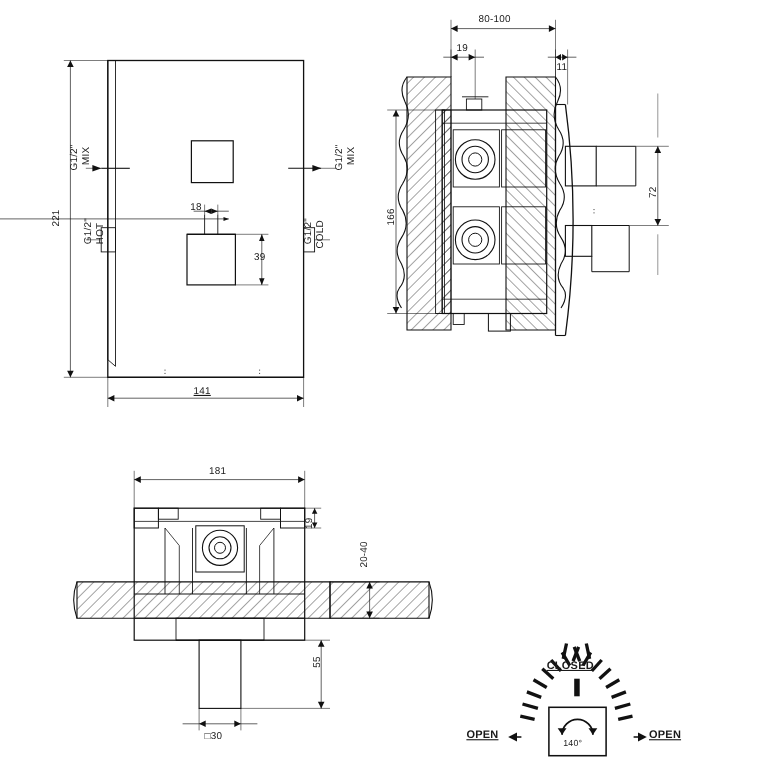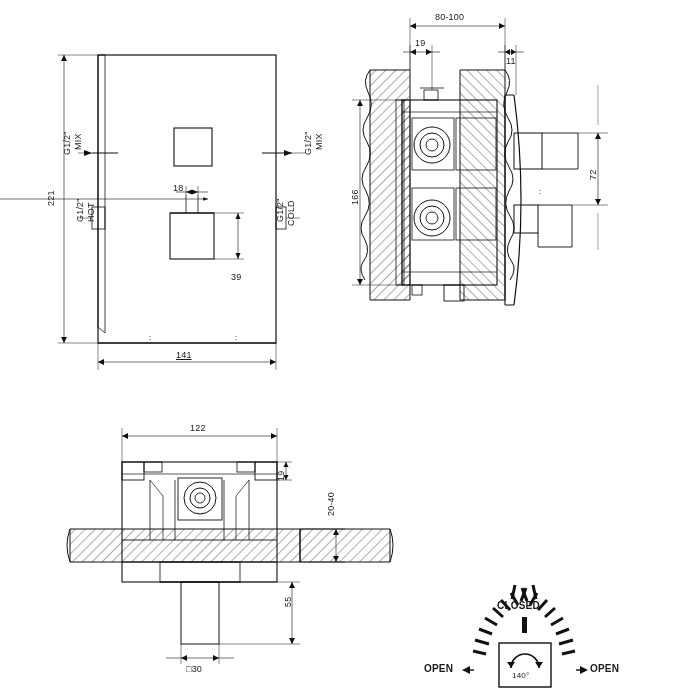--- a/index.html
+++ b/index.html
@@ -14,21 +14,21 @@
   .stage{position:absolute;left:0;top:0;width:700px;height:700px;}
   svg{position:absolute;left:0;top:0;width:700px;height:700px;}
   .lbl{
     position:absolute;
     font-size:9px;
     color:#1a1a1a;
     white-space:nowrap;
     font-family:"Liberation Sans", sans-serif;
     letter-spacing:.2px;
   }
-  .lbl.b{font-weight:bold;}
+  .lbl.b{font-weight:bold;text-decoration:underline;}
   .lbl.big{font-size:10px;}
 </style>
 </head>
 <body>
 
 <div class="stage">
 
 <svg viewBox="0 0 700 700" xmlns="http://www.w3.org/2000/svg">
   <defs>
     <pattern id="hatchR" width="7" height="7" patternTransform="rotate(45)" patternUnits="userSpaceOnUse">
@@ -293,41 +293,41 @@
       <path d="M576 670 l10 0" stroke-width="1.4"></path>
       <path d="M588 670 l-8 -4 l0 8 z" fill="#111" stroke="none"></path>
     </g>
 
   </g>
 </svg>
 
 <div class="lbl" style="left:46px;top:206px;transform:rotate(-90deg);transform-origin:left top;">221</div>
 <div class="lbl" style="left:176px;top:350px;text-decoration:underline;">141</div>
 <div class="lbl" style="left:173px;top:183px;">18</div>
-<div class="lbl" style="left:231px;top:228px;margin-top:44px;">39</div>
+<div class="lbl" style="left:231px;top:228px;">39</div>
 
 <div class="lbl" style="left:62px;top:155px;transform:rotate(-90deg);transform-origin:left top;">G1/2"</div>
 <div class="lbl" style="left:73px;top:150px;transform:rotate(-90deg);transform-origin:left top;">MIX</div>
 
 <div class="lbl" style="left:303px;top:155px;transform:rotate(-90deg);transform-origin:left top;">G1/2"</div>
 <div class="lbl" style="left:314px;top:150px;transform:rotate(-90deg);transform-origin:left top;">MIX</div>
 
 <div class="lbl" style="left:75px;top:222px;transform:rotate(-90deg);transform-origin:left top;">G1/2"</div>
 <div class="lbl" style="left:86px;top:222px;transform:rotate(-90deg);transform-origin:left top;">HOT</div>
 
 <div class="lbl" style="left:275px;top:222px;transform:rotate(-90deg);transform-origin:left top;">G1/2"</div>
 <div class="lbl" style="left:286px;top:226px;transform:rotate(-90deg);transform-origin:left top;">COLD</div>
 
 <div class="lbl" style="left:435px;top:12px;text-align:right;">80-100</div>
 <div class="lbl" style="left:415px;top:38px;">19</div>
 <div class="lbl" style="left:506px;top:56px;">11</div>
 <div class="lbl" style="left:350px;top:205px;transform:rotate(-90deg);transform-origin:left top;">166</div>
 <div class="lbl" style="left:588px;top:180px;transform:rotate(-90deg);transform-origin:left top;">72</div>
 
-<div class="lbl" style="left:190px;top:423px;">122</div>
+<div class="lbl" style="left:190px;top:423px;">181</div>
 <div class="lbl" style="left:276px;top:481px;transform:rotate(-90deg);transform-origin:left top;">19</div>
 <div class="lbl" style="left:326px;top:516px;transform:rotate(-90deg);transform-origin:left top;">20-40</div>
 <div class="lbl" style="left:283px;top:607px;transform:rotate(-90deg);transform-origin:left top;">55</div>
 <div class="lbl" style="left:186px;top:664px;">□30</div>
 
 <div class="lbl b big" style="left:497px;top:600px;">CLOSED</div>
 <div class="lbl b big" style="left:424px;top:663px;">OPEN</div>
 <div class="lbl b big" style="left:590px;top:663px;">OPEN</div>
 <div class="lbl" style="left:512px;top:671px;font-size:8px;">140°</div>
 

